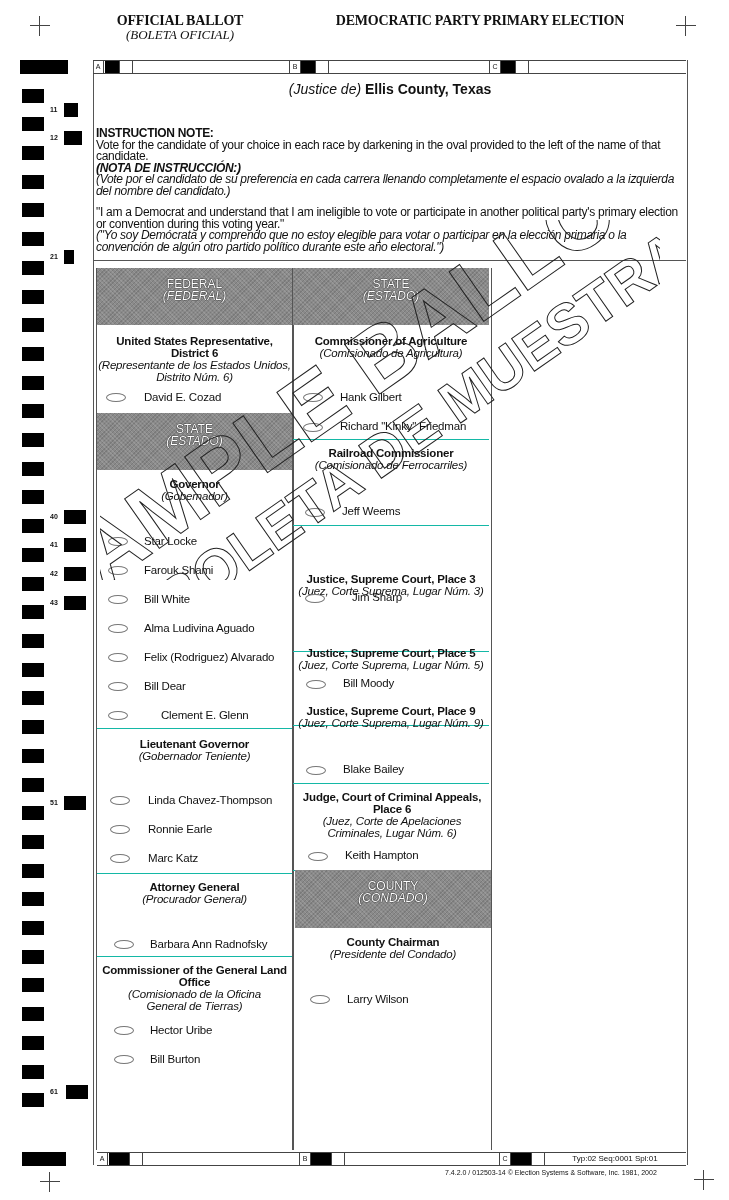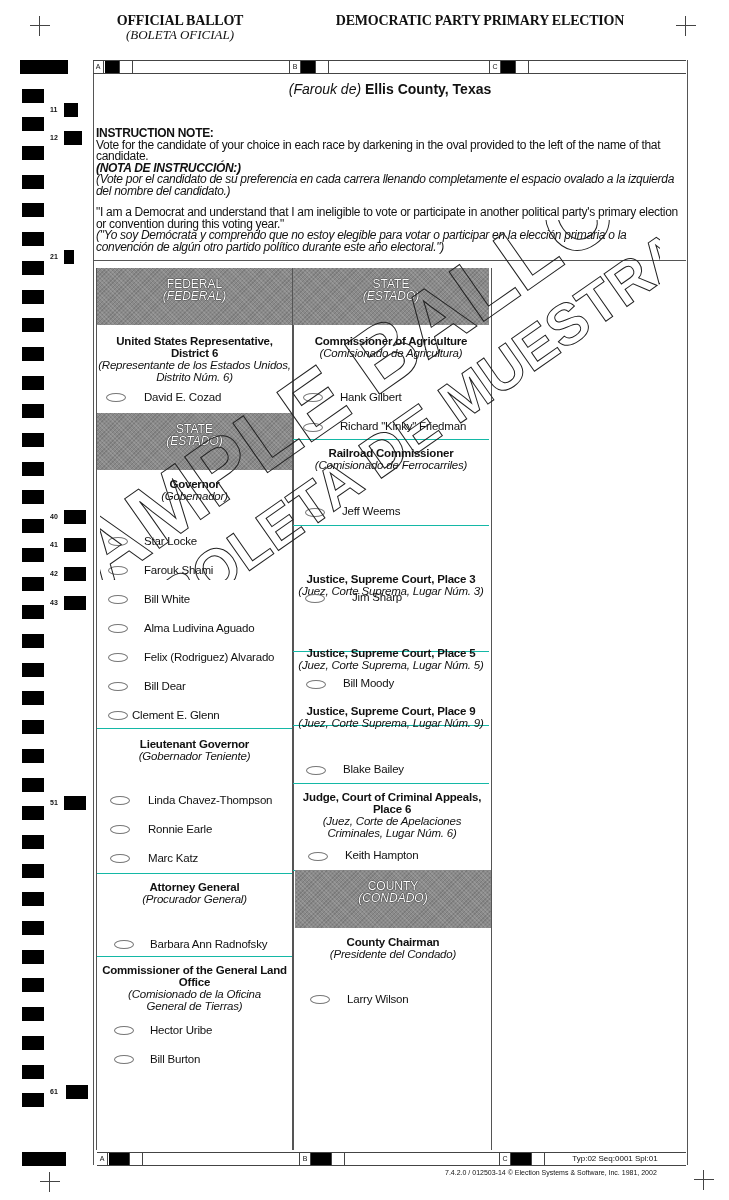--- a/index.html
+++ b/index.html
@@ -117,21 +117,21 @@
     <div class="tmark" style="left: 64px; top: 567px; width: 22px; height: 14px;"></div>
     <div class="tnum" style="left: 50px; top: 599px;">43</div>
     <div class="tmark" style="left: 64px; top: 596px; width: 22px; height: 14px;"></div>
     <div class="tnum" style="left: 50px; top: 799px;">51</div>
     <div class="tmark" style="left: 64px; top: 796px; width: 22px; height: 14px;"></div>
     <div class="tnum" style="left: 50px; top: 1088px;">61</div>
     <div class="tmark" style="left: 66px; top: 1085px; width: 22px; height: 14px;"></div>
   </div>
 
 <div class="county-title">
-  <div><i>(Farouk de)</i> <b>Ellis County, Texas</b></div>
+  <div><i>(Justice de)</i> <b>Ellis County, Texas</b></div>
 </div>
 
 <div class="instr">
   <div class="bold">INSTRUCTION NOTE:</div>
   <div>Vote for the candidate of your choice in each race by darkening in the oval provided to the left of the name of that candidate.</div>
   <div class="bold ital">(NOTA DE INSTRUCCIÓN:)</div>
   <div class="ital">(Vote por el candidato de su preferencia en cada carrera llenando completamente el espacio ovalado a la izquierda del nombre del candidato.)</div>
   <div style="height:10px"></div>
   <div>"I am a Democrat and understand that I am ineligible to vote or participate in another political party's primary election or convention during this voting year."</div>
   <div class="ital">("Yo soy Demócrata y comprendo que no estoy elegible para votar o participar en la elección primaria o la convención de algún otro partido político durante este año electoral.")</div>
@@ -170,21 +170,21 @@
     <div class="cand" style="left: 144px; top: 563px;">Farouk Shami</div>
     <div class="oval" style="left: 108px; top: 595px;"></div>
     <div class="cand" style="left: 144px; top: 592px;">Bill White</div>
     <div class="oval" style="left: 108px; top: 624px;"></div>
     <div class="cand" style="left: 144px; top: 621px;">Alma Ludivina Aguado</div>
     <div class="oval" style="left: 108px; top: 653px;"></div>
     <div class="cand" style="left: 144px; top: 650px;">Felix (Rodriguez) Alvarado</div>
     <div class="oval" style="left: 108px; top: 682px;"></div>
     <div class="cand" style="left: 144px; top: 679px;">Bill Dear</div>
     <div class="oval" style="left: 108px; top: 711px;"></div>
-    <div class="cand" style="left: 132px; top: 708px; text-align: center;">Clement E. Glenn</div>
+    <div class="cand" style="left: 161px; top: 708px; text-align: center;">Clement E. Glenn</div>
   </div>
 
 <div class="race" style="left:97px;top:728px;width:195px;height:145px;">
   <div class="race-title" style="margin-top:10px;">Lieutenant Governor</div>
   <div class="race-sub">(Gobernador Teniente)</div>
 </div>
 <div id="lt-cands">
     <div class="oval" style="left: 110px; top: 796px;"></div>
     <div class="cand" style="left: 148px; top: 793px;">Linda Chavez-Thompson</div>
     <div class="oval" style="left: 110px; top: 825px;"></div>

